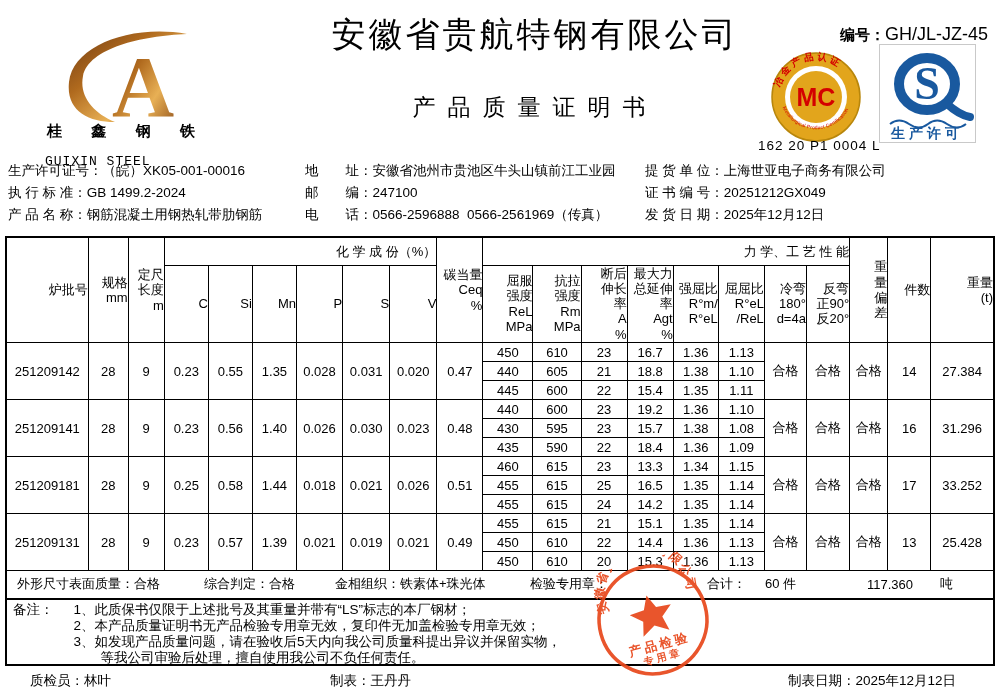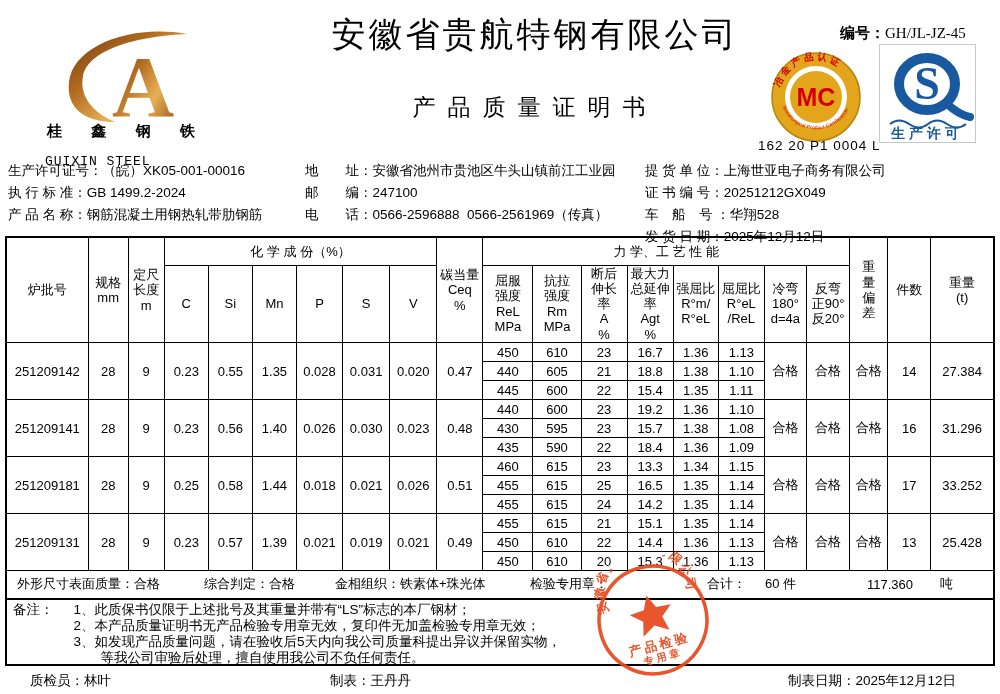--- a/index.html
+++ b/index.html
@@ -14,39 +14,39 @@
   .logo-cn{position:absolute;left:2px;top:96px;width:148px;font-size:15px;font-weight:bold;
     display:flex;justify-content:space-between;letter-spacing:0;}
   .logo-en{position:absolute;left:0px;top:112px;width:152px;font-family:"Liberation Mono",monospace;
     font-size:13px;letter-spacing:1px;margin-top:16px;}
   .company-title{position:absolute;left:270px;top:12px;width:530px;text-align:center;
     font-family:"Liberation Serif",serif;font-size:34px;letter-spacing:3px;white-space:nowrap;}
   .doc-subtitle{position:absolute;left:270px;top:92px;width:530px;text-align:center;
     font-family:"Liberation Serif",serif;font-size:23px;letter-spacing:12px;white-space:nowrap;}
   .doc-no{position:absolute;left:840px;top:24px;font-size:15px;white-space:nowrap;}
   .doc-no .lbl{font-weight:bold;}
-  .doc-no .val{font-family:Liberation Serif, serif;font-size:15px;}
+  .doc-no .val{font-family:Liberation Sans, sans-serif;font-size:18px;}
   .mc-logo{position:absolute;left:768px;top:50px;}
   .mc-code{position:absolute;left:758px;top:138px;width:140px;font-family:Liberation Sans, sans-serif;
     font-size:13.5px;letter-spacing:1px;white-space:nowrap;}
   .qs-logo{position:absolute;left:879px;top:44px;border:1px solid #c9c9c9;background:#fff;}
   
   .info-col{position:absolute;top:160px;font-size:13.5px;line-height:22px;}
   .info-left{left:8px;width:295px;}
   .info-mid{left:305px;width:335px;}
   .info-right{left:645px;width:350px;}
   .info-line{white-space:pre;}
   .indent-val{padding-left:42px;}
   
   .cert-table{position:absolute;left:5px;top:236px;width:990px;
     border-collapse:collapse;table-layout:fixed;border:2px solid #000;}
   .cert-table th,.cert-table td{
     border:1px solid #000;text-align:center;vertical-align:middle;
     padding:0;font-weight:normal;font-size:13px;overflow:hidden;}
-  .cert-table th{white-space:pre-line;line-height:1.18;}
+  .cert-table th{white-space:pre-line;line-height:1.18;text-align:right;}
   .hrow1{height:28px;}
   .hrow2{height:77px;}
   .data-row{height:19px;}
   .summary-row{height:28px;text-decoration:underline;}
   .summary-cell{position:relative;text-align:left;font-size:13.5px;}
   .summary-cell span{position:absolute;top:50%;transform:translateY(-50%);white-space:nowrap;}
   
   .notes{position:absolute;left:5px;top:597px;width:990px;height:69px;
     border:2px solid #000;border-top:none;box-sizing:border-box;
     display:flex;padding:5px 4px 0 6px;font-size:13.5px;line-height:16px;}
@@ -128,21 +128,20 @@
 
 <div class="info-col info-mid">
   <div class="info-line"><span>地　　址：</span><span>安徽省池州市贵池区牛头山镇前江工业园</span></div>
   <div class="info-line"><span>邮　　编：</span><span>247100</span></div>
   <div class="info-line"><span>电　　话：</span><span>0566-2596888  0566-2561969（传真）</span></div>
 </div>
 
 <div class="info-col info-right">
   <div class="info-line"><span>提 货 单 位：</span><span>上海世亚电子商务有限公司</span></div>
   <div class="info-line"><span>证 书 编 号：</span><span>20251212GX049</span></div>
-  <div class="info-line"><span>车　船　号 ：</span><span>华翔528</span></div>
   <div class="info-line"><span>发 货 日 期：</span><span>2025年12月12日</span></div>
 </div>
 
 <table class="cert-table">
   <colgroup>
     <col style="width:82px">
       <col style="width:40px">
       <col style="width:36px">
     <col style="width:44px">
       <col style="width:44px">

